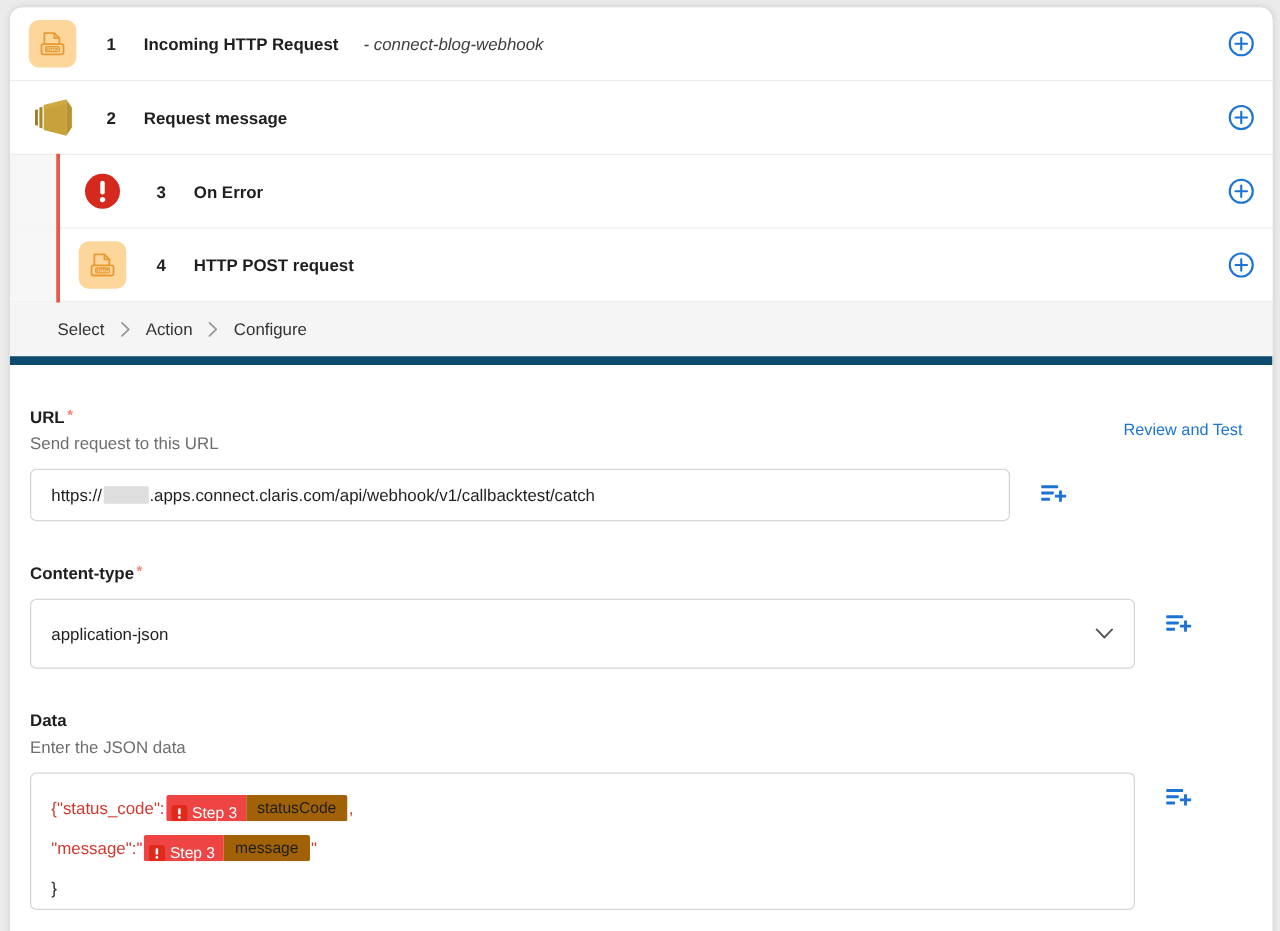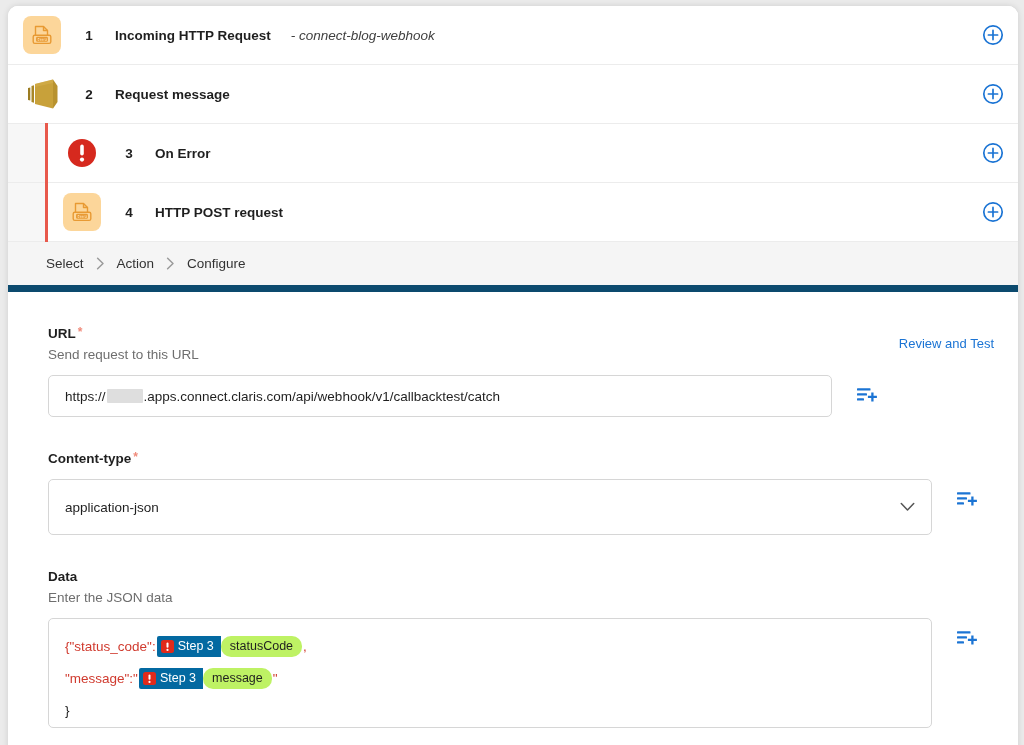--- a/index.html
+++ b/index.html
@@ -154,21 +154,21 @@
   }
   .review-link {
     position: absolute;
     right: 24px;
     top: 10px;
     font-size: 13px;
     color: #1b74d4;
     cursor: pointer;
   }
   .field {
-    padding-left: 40px;
+    padding-left: 16px;
     padding-right: 24px;
   }
   .field-label {
     font-size: 13.5px;
     font-weight: bold;
     color: #1f1f1f;
     margin-top: 34px;
     margin-bottom: 0;
   }
   .req {
@@ -260,36 +260,35 @@
     height: 21px;
     vertical-align: middle;
     margin: 0 1px;
     border-radius: 2px;
     overflow: hidden;
     font-size: 12.5px;
     position: relative;
     top: -1px;
   }
   .chip-left {
-    background: #0369a1;
+    background: #ef4444;
     color: #ffffff;
     display: flex;
-    align-items: center;
+    align-items: flex-end;
     padding: 0 7px 0 4px;
     gap: 4px;
     line-height: 1;
   }
   .chip-right {
-    background: #bef264;
+    background: #a16207;
     color: #1f1f1f;
     display: flex;
     align-items: center;
     padding: 0 9px;
     line-height: 1;
-    border-radius: 10px;
   }
 </style>
 </head>
 <body>
 
 <div class="window">
 
   <div class="steps">
 
     <div class="step-row">

